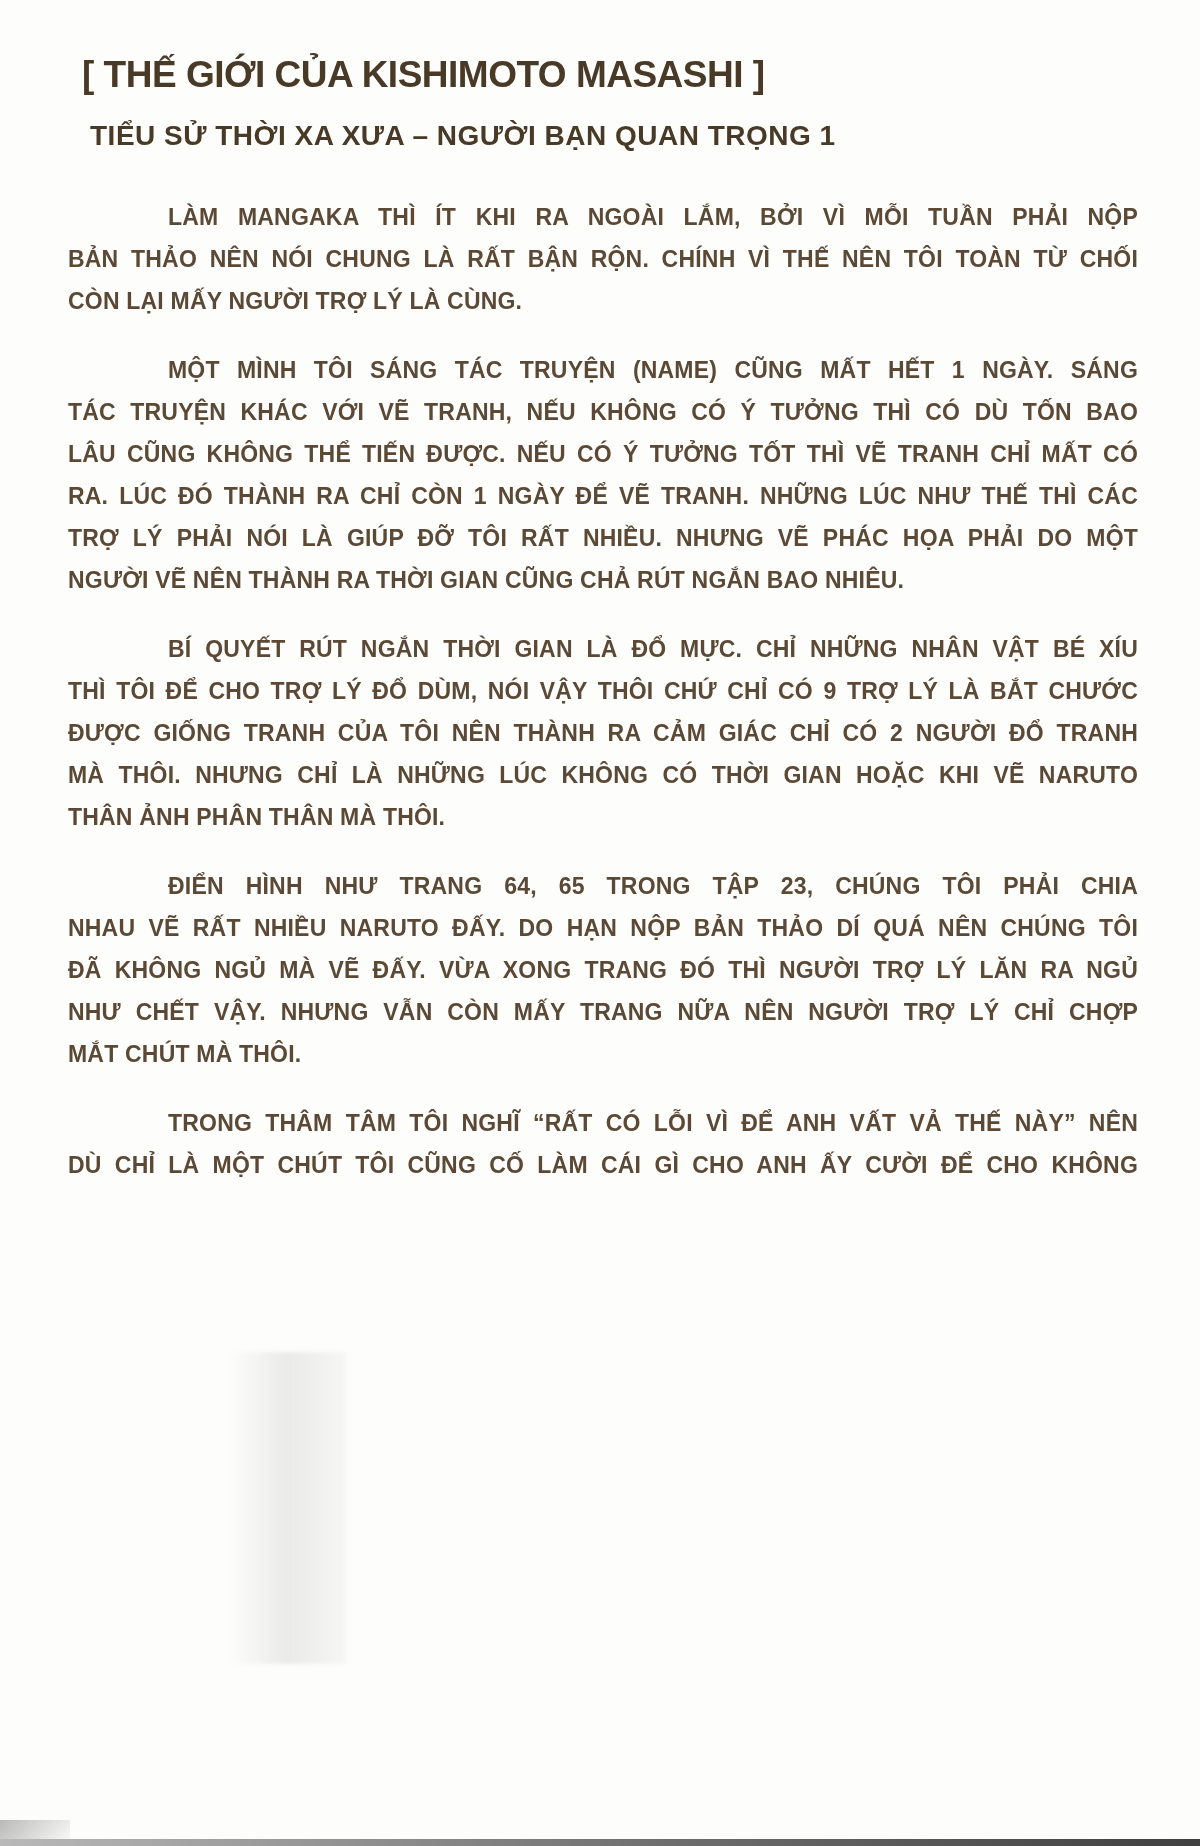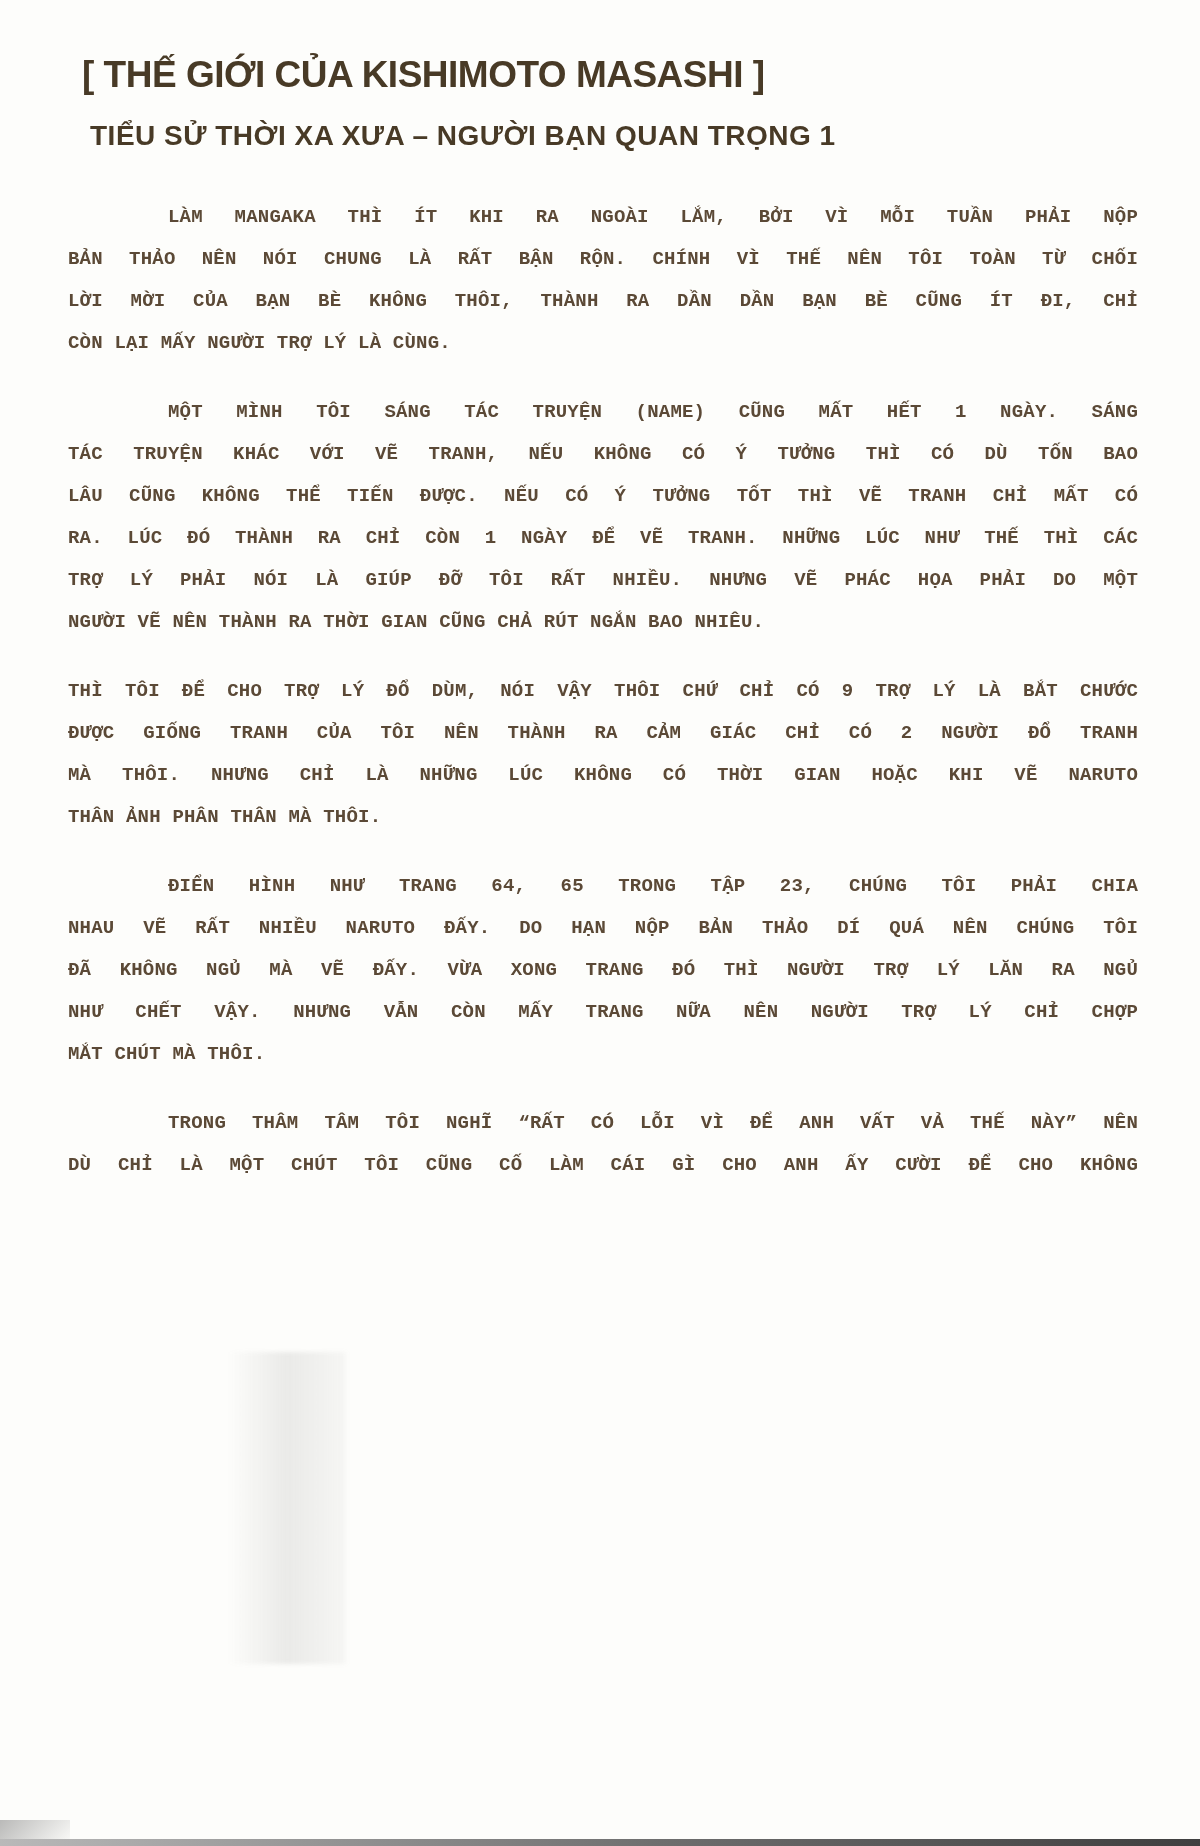--- a/index.html
+++ b/index.html
@@ -34,27 +34,26 @@
     margin-top: 12px;
     padding-left: 22px;
     white-space: nowrap;
   }
   .article-body {
     margin-top: 44px;
     color: var(--text-color, #5b4936);
   }
   .paragraph { margin: 0 0 27px 0; }
   .line {
-    font-size: 19px;
+    font-size: 23px;
     font-weight: bold;
     line-height: 42px;
     letter-spacing: 0.2px;
     text-align: justify;
     text-align-last: justify;
-    font-family: Liberation Mono, monospace;
   }
   .line.indent { padding-left: 100px; }
   .line.last { text-align-last: left; }
   
   .scan-smudge {
     position: absolute;
     left: 228px;
     top: 1352px;
     width: 118px;
     height: 312px;
@@ -83,32 +82,32 @@
 <body style="--page-bg: #fdfdfb; --text-color: #5b4936; --title-color: #483a26;">
 
 <div class="page">
   <h1 class="page-title">[ THẾ GIỚI CỦA KISHIMOTO MASASHI ]</h1>
   <h2 class="page-subtitle">TIỂU SỬ THỜI XA XƯA – NGƯỜI BẠN QUAN TRỌNG 1</h2>
 
   <main class="article-body" id="article-body">
       <div class="paragraph">
         <div class="line indent">LÀM MANGAKA THÌ ÍT KHI RA NGOÀI LẮM, BỞI VÌ MỖI TUẦN PHẢI NỘP</div>
         <div class="line">BẢN THẢO NÊN NÓI CHUNG LÀ RẤT BẬN RỘN. CHÍNH VÌ THẾ NÊN TÔI TOÀN TỪ CHỐI</div>
-        <div class="line">LỜI MỜI CỦA BẠN BÈ KHÔNG THÔI, THÀNH RA DẦN DẦN BẠN BÈ CŨNG ÍT ĐI, CHỈ</div>
         <div class="line last">CÒN LẠI MẤY NGƯỜI TRỢ LÝ LÀ CÙNG.</div>
       </div>
       <div class="paragraph">
         <div class="line indent">MỘT MÌNH TÔI SÁNG TÁC TRUYỆN (NAME) CŨNG MẤT HẾT 1 NGÀY. SÁNG</div>
         <div class="line">TÁC TRUYỆN KHÁC VỚI VẼ TRANH, NẾU KHÔNG CÓ Ý TƯỞNG THÌ CÓ DÙ TỐN BAO</div>
         <div class="line">LÂU CŨNG KHÔNG THỂ TIẾN ĐƯỢC. NẾU CÓ Ý TƯỞNG TỐT THÌ VẼ TRANH CHỈ MẤT CÓ</div>
         <div class="line">RA. LÚC ĐÓ THÀNH RA CHỈ CÒN 1 NGÀY ĐỂ VẼ TRANH. NHỮNG LÚC NHƯ THẾ THÌ CÁC</div>
         <div class="line">TRỢ LÝ PHẢI NÓI LÀ GIÚP ĐỠ TÔI RẤT NHIỀU. NHƯNG VẼ PHÁC HỌA PHẢI DO MỘT</div>
         <div class="line last">NGƯỜI VẼ NÊN THÀNH RA THỜI GIAN CŨNG CHẢ RÚT NGẮN BAO NHIÊU.</div>
       </div>
       <div class="paragraph">
+        <div class="line indent">BÍ QUYẾT RÚT NGẮN THỜI GIAN LÀ ĐỔ MỰC. CHỈ NHỮNG NHÂN VẬT BÉ XÍU</div>
         <div class="line">THÌ TÔI ĐỂ CHO TRỢ LÝ ĐỔ DÙM, NÓI VẬY THÔI CHỨ CHỈ CÓ 9 TRỢ LÝ LÀ BẮT CHƯỚC</div>
         <div class="line">ĐƯỢC GIỐNG TRANH CỦA TÔI NÊN THÀNH RA CẢM GIÁC CHỈ CÓ 2 NGƯỜI ĐỔ TRANH</div>
         <div class="line">MÀ THÔI. NHƯNG CHỈ LÀ NHỮNG LÚC KHÔNG CÓ THỜI GIAN HOẶC KHI VẼ NARUTO</div>
         <div class="line last">THÂN ẢNH PHÂN THÂN MÀ THÔI.</div>
       </div>
       <div class="paragraph">
         <div class="line indent">ĐIỂN HÌNH NHƯ TRANG 64, 65 TRONG TẬP 23, CHÚNG TÔI PHẢI CHIA</div>
         <div class="line">NHAU VẼ RẤT NHIỀU NARUTO ĐẤY. DO HẠN NỘP BẢN THẢO DÍ QUÁ NÊN CHÚNG TÔI</div>
         <div class="line">ĐÃ KHÔNG NGỦ MÀ VẼ ĐẤY. VỪA XONG TRANG ĐÓ THÌ NGƯỜI TRỢ LÝ LĂN RA NGỦ</div>
         <div class="line">NHƯ CHẾT VẬY. NHƯNG VẪN CÒN MẤY TRANG NỮA NÊN NGƯỜI TRỢ LÝ CHỈ CHỢP</div>

